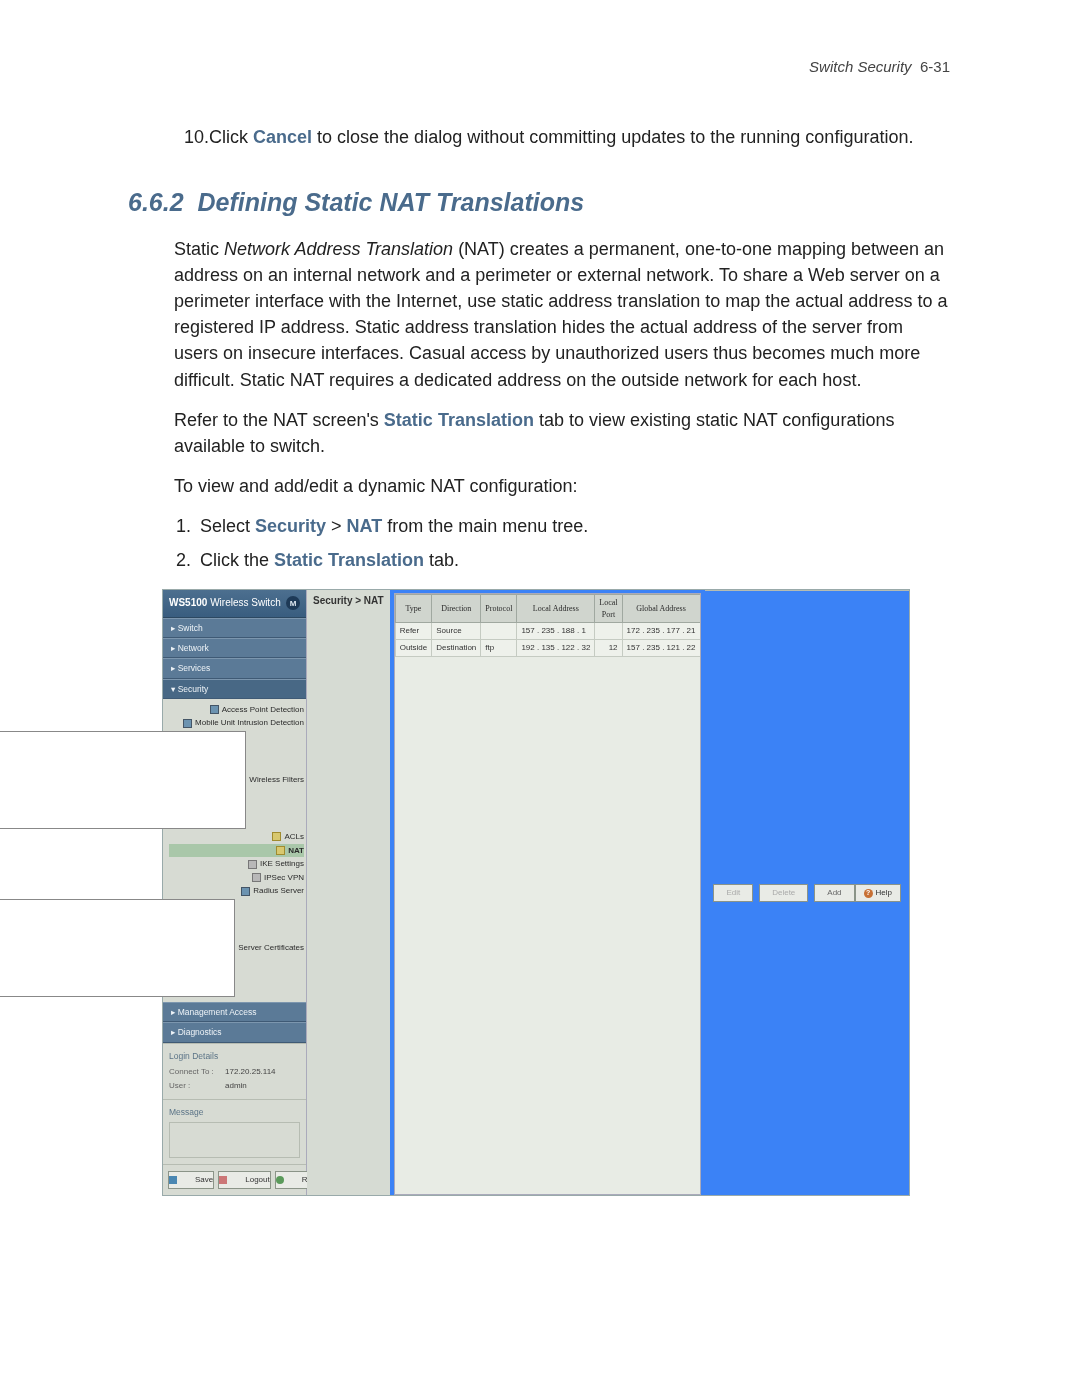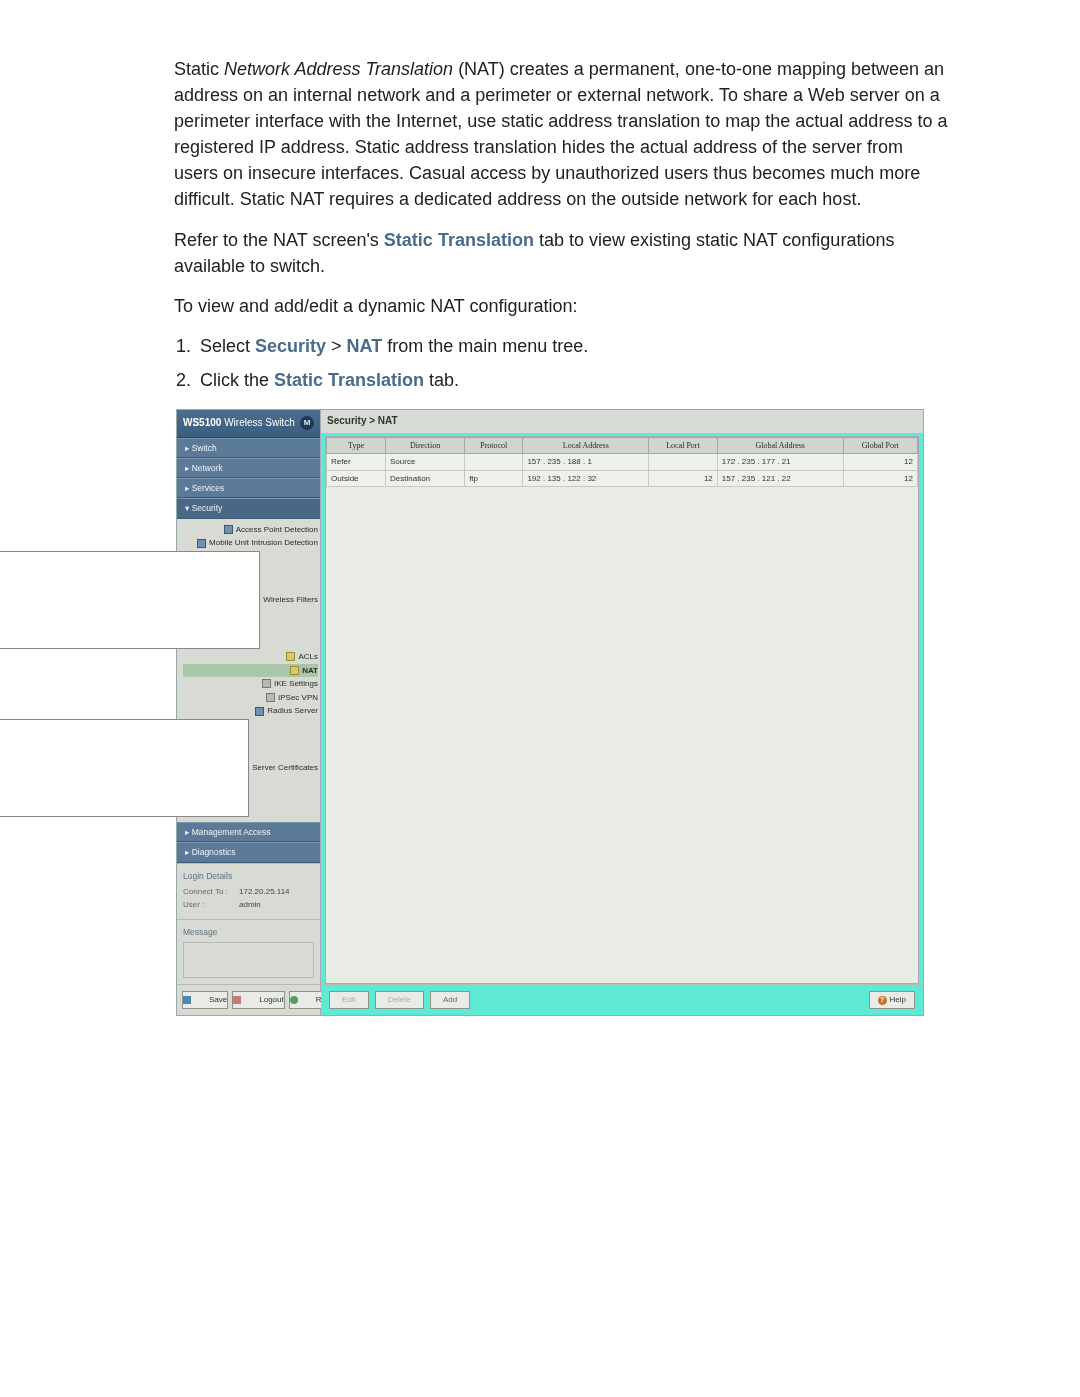--- a/index.html
+++ b/index.html
@@ -36,21 +36,21 @@
     margin-left: -4px;
   }
   .body-block { margin-left: 42px; }
   .para { margin-bottom: 14px; }
   .para em { font-style: italic; }
   ol.steps { margin-left: 22px; }
   ol.steps li { margin-bottom: 8px; padding-left: 4px;}
   
   .app-wrap {
     margin-top: 16px;
-    margin-left: 44px;
+    margin-left: 30px;
     width: 748px;
     border: 1px solid #9aa;
     font-size: 9px;
     color: #333;
     background: #d9dfd7;
     display: flex;
     flex-direction: column;
   }
   .app-row { display: flex; flex: 1; }
   
@@ -127,21 +127,21 @@
     font-size:8px;padding:2px 0;text-align:center;
     display:flex;align-items:center;justify-content:center;gap:18px;
     cursor:pointer;
   }
   .sb-btn .bi{width:8px;height:8px;display:inline-block;}
   .bi.save{background:#4a87b2;}
   .bi.logout{background:#c77;}
   .bi.refresh{background:#5a9a5a;border-radius:50%;}
   
   .main {
-    flex:1;display:flex;flex-direction:column;background:#5eead4;
+    flex:1;display:flex;flex-direction:row;background:#3b82f6;
   }
   .crumb {
     font-size:10px;font-weight:bold;color:#333;
     padding:4px 6px;background:#d6dbd3;
   }
   .tabs {
     display:flex;gap:0;margin:0 4px;
     border-bottom:1px solid #9aa;
     font-size:8px;
   }
@@ -181,22 +181,31 @@
     background:#e9ebe6;border:1px solid #8b9488;
     font-size:8px;padding:2px 8px;cursor:pointer;
   }
   .help .q{width:9px;height:9px;border-radius:50%;background:#c77035;color:#fff;
     display:flex;align-items:center;justify-content:center;font-weight:bold;font-size:7px;}
 </style>
 </head>
 <body>
 
 <div class="page">
-
-
+  <div class="hdr">
+    <em>Switch Security</em>&nbsp;&nbsp;<span>6-31</span>
+  </div>
+
+  <div class="step10">
+    <span>10.</span><span>Click </span><span class="bold-link">Cancel</span><span> to close the dialog without committing updates to the running configuration.</span>
+  </div>
+
+  <h2 class="section">
+    <span>6.6.2</span>&nbsp;&nbsp;<span>Defining Static NAT Translations</span>
+  </h2>
 
   <div class="body-block">
     <p class="para">
       <span>Static </span><em>Network Address Translation</em><span> (NAT) creates a permanent, one-to-one mapping between an address on an internal network and a perimeter or external network. To share a Web server on a perimeter interface with the Internet, use static address translation to map the actual address to a registered IP address. Static address translation hides the actual address of the server from users on insecure interfaces. Casual access by unauthorized users thus becomes much more difficult. Static NAT requires a dedicated address on the outside network for each host.</span>
     </p>
     <p class="para">
       <span>Refer to the NAT screen's </span><span class="bold-link">Static Translation</span><span> tab to view existing static NAT configurations available to switch.</span>
     </p>
     <p class="para">To view and add/edit a dynamic NAT configuration:</p>
     <ol class="steps">

